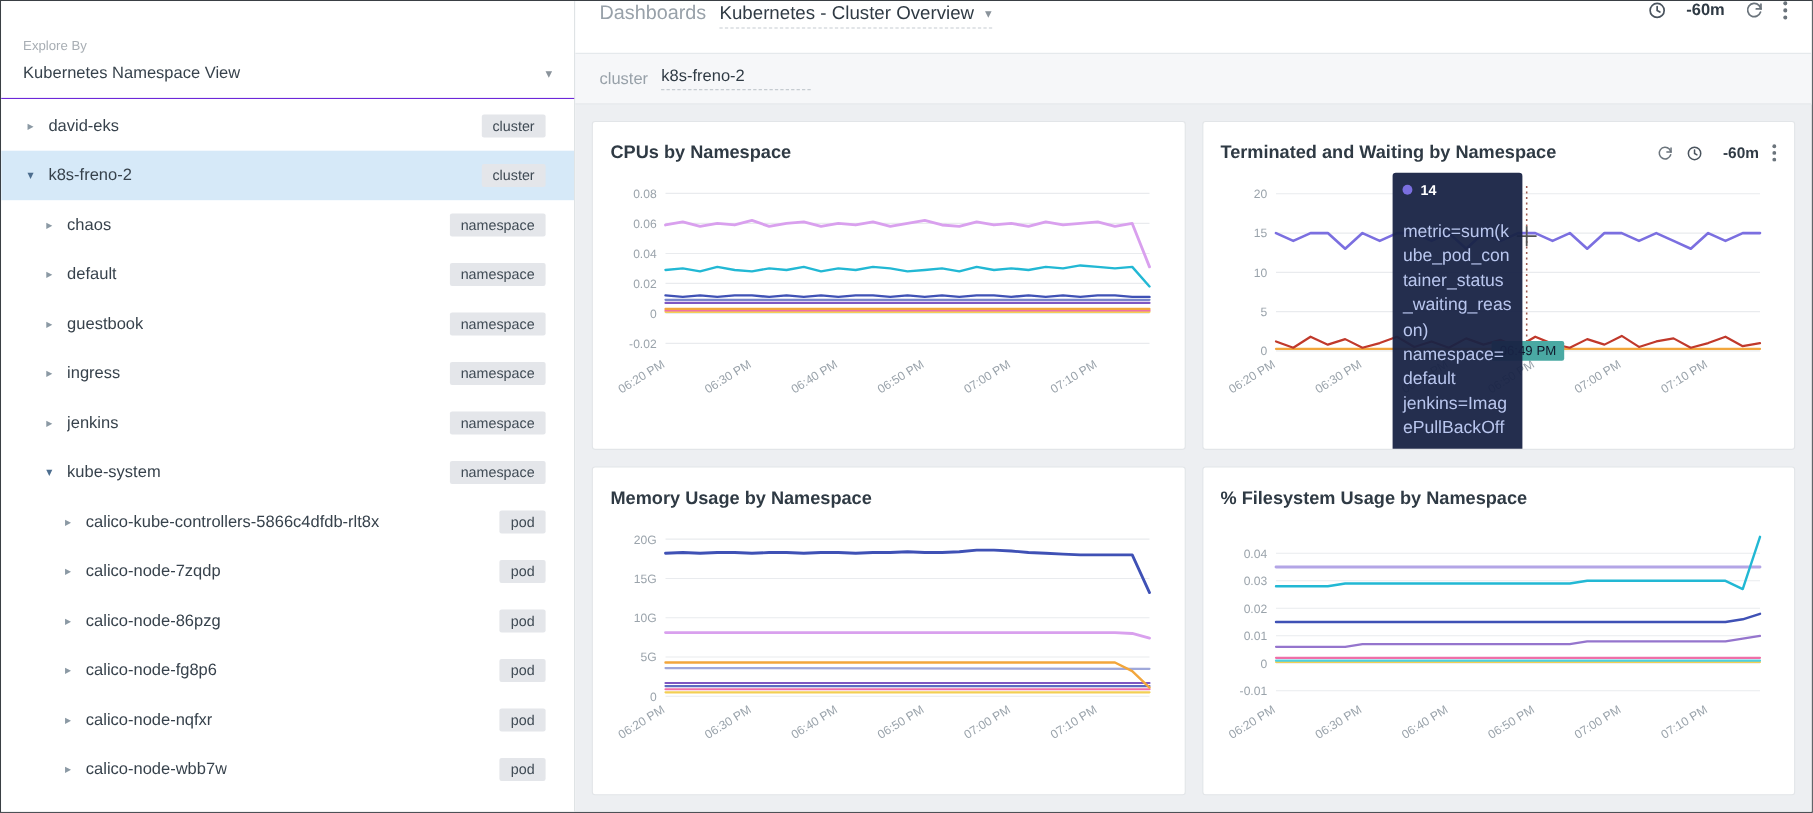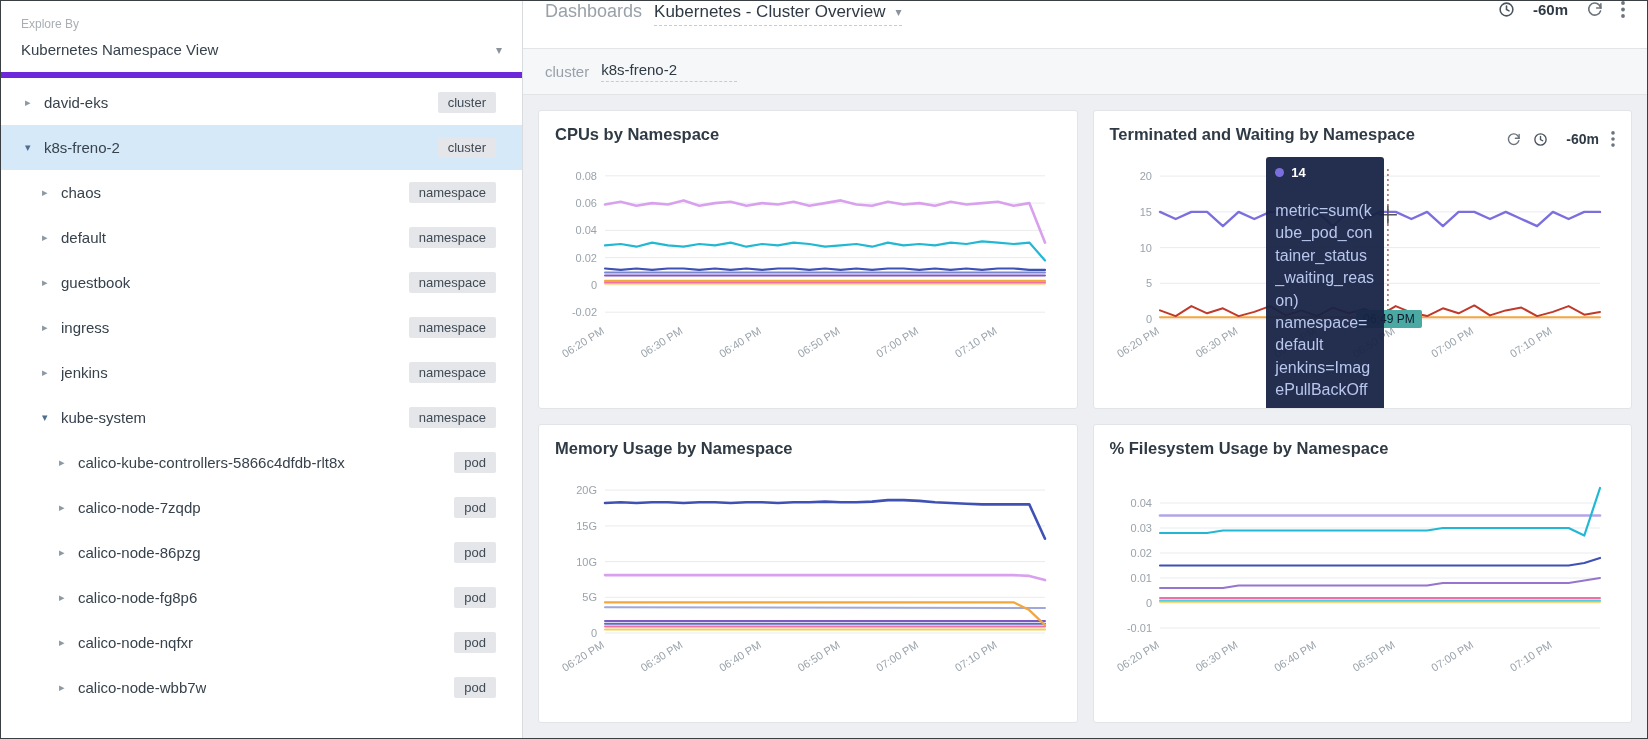--- a/index.html
+++ b/index.html
@@ -2,21 +2,21 @@
 <html><head>
 <meta charset="utf-8">
 <style>
   *{box-sizing:border-box;margin:0;padding:0}
   html,body{width:1648px;height:739px;overflow:hidden}
   body{font-family:"Liberation Sans",sans-serif;background:#fff;border:1px solid #3a3f44}
   .app{display:flex;height:100%}
 
   
   .sidebar{width:522px;flex:none;background:#fff;border-right:1px solid #d8dcdf;display:flex;flex-direction:column}
-  .sidebar-header{padding:16px 20px 14px 20px;border-bottom:6px solid #6d28d9}
+  .sidebar-header{padding:33px 20px 14px 20px;border-bottom:1px solid #6d28d9}
   .explore-by{font-size:12px;color:#a8aeb4;margin-bottom:10px}
   .view-selector{display:flex;justify-content:space-between;align-items:center;font-size:15px;color:#37424c;cursor:pointer}
   .chev{color:#8a939b;font-size:12px;line-height:1}
   .tree{flex:1;overflow:hidden;padding-top:2px}
   .tree-row{display:flex;align-items:center;height:45px;padding-right:26px;cursor:pointer;font-size:15px;color:#37424c}
   .tree-row.selected{background:#d6e9f8}
   .caret{width:19px;flex:none;font-size:11px;color:#8b99a4}
   .caret.expanded{color:#4d6e8f}
   .tree-label{white-space:nowrap;overflow:hidden;text-overflow:ellipsis}
   .badge{margin-left:auto;background:#e4e6ea;color:#3f4a54;font-size:13px;padding:3px 10px;border-radius:2px;flex:none}
@@ -31,21 +31,21 @@
   .icon-btn{display:inline-flex;align-items:center;cursor:pointer;color:#6b747c}
   .time-range{display:inline-flex;align-items:center;gap:18px;cursor:pointer}
   .time-range b{font-size:15px;color:#2f3a44;font-weight:bold}
 
   .scope-bar{height:46px;flex:none;background:#f6f7f9;border-bottom:1px solid #e2e5e8;display:flex;align-items:center;padding:0 22px;gap:12px}
   .scope-label{color:#98a1a9;font-size:15px}
   .scope-value{color:#2f3a44;font-size:15px;border-bottom:1px dashed #c6ccd1;padding:0 60px 3px 0;cursor:pointer}
 
   .grid{flex:1;display:grid;grid-template-columns:1fr 1fr;grid-template-rows:1fr 1fr;gap:15px;padding:15px;overflow:hidden}
   .card{background:#fff;border:1px solid #e2e5e8;border-radius:3px;padding:14px 16px;overflow:hidden}
-  .card-header{display:flex;justify-content:space-between;height:28px}
+  .card-header{display:flex;justify-content:space-between;align-items:center;height:28px}
   .card-title{font-size:16.5px;font-weight:bold;color:#2f3a44}
   .card-toolbar{display:flex;align-items:center;gap:12px}
   .card-toolbar .time-range b{font-size:14px}
   .chart-wrap{position:relative}
   svg text{font-family:"Liberation Sans",sans-serif}
   .gl{stroke:#e9ebee;stroke-width:1}
   .ytick{font-size:11px;fill:#9aa3ab;text-anchor:end}
   .xtick{font-size:11px;fill:#9aa3ab;text-anchor:end}
 
   .chart-tooltip{position:absolute;width:118px;background:rgba(24,35,68,0.95);border-radius:3px;padding:8px 9px 9px 9px;z-index:5}

